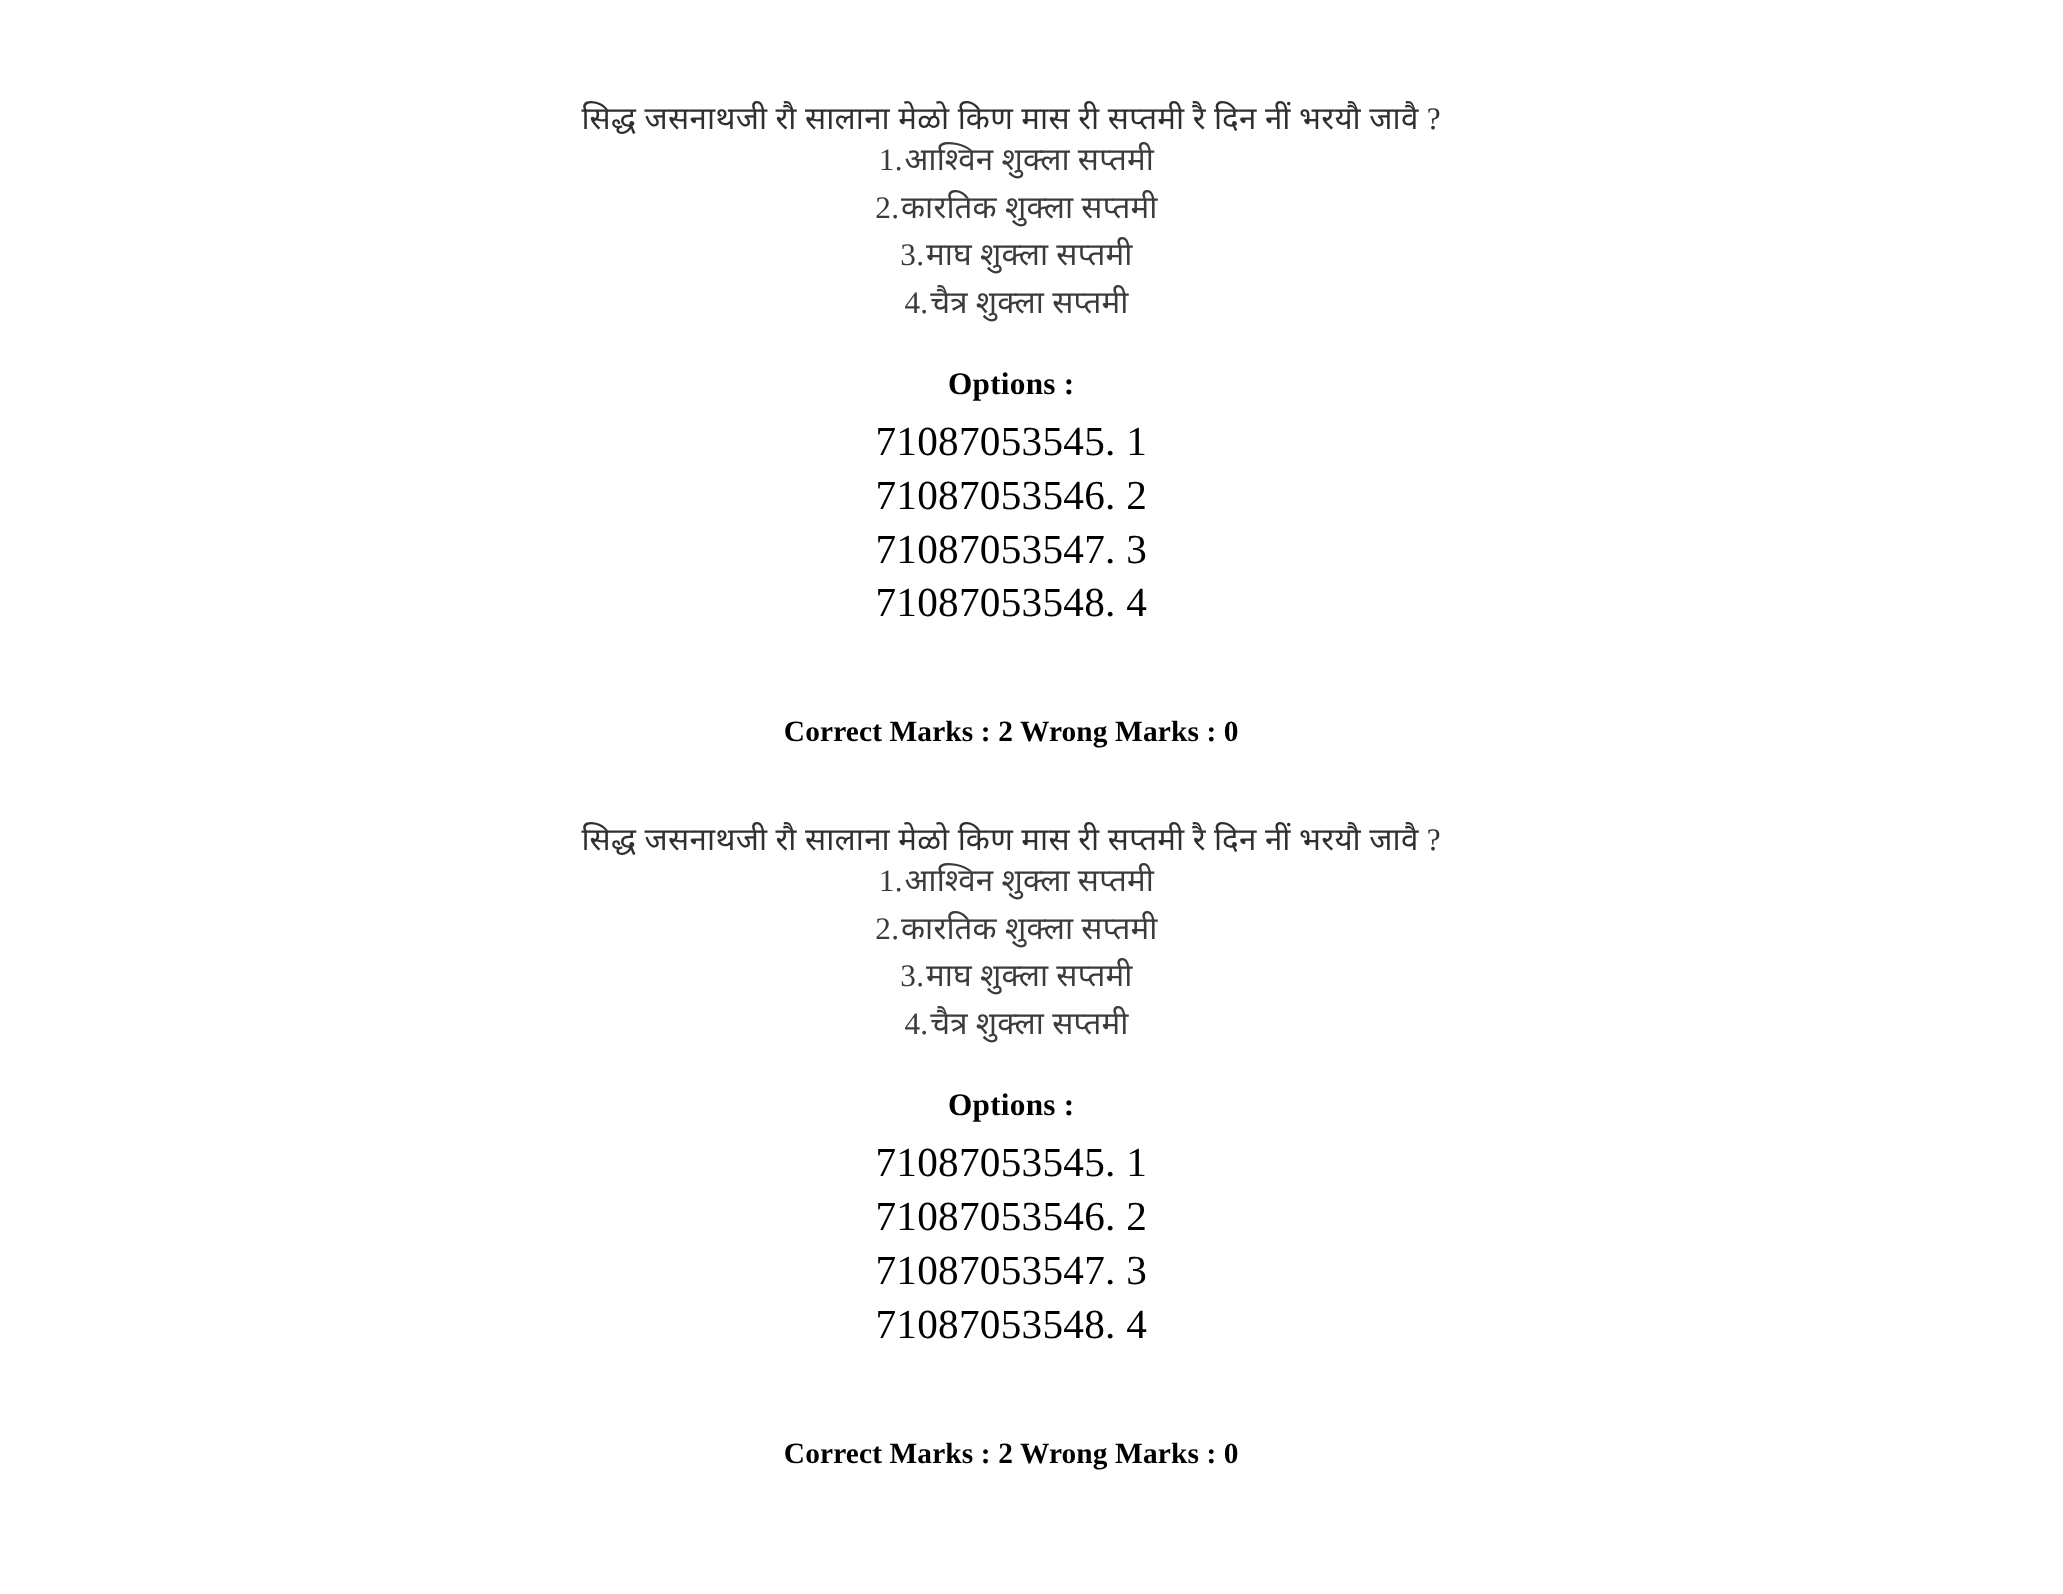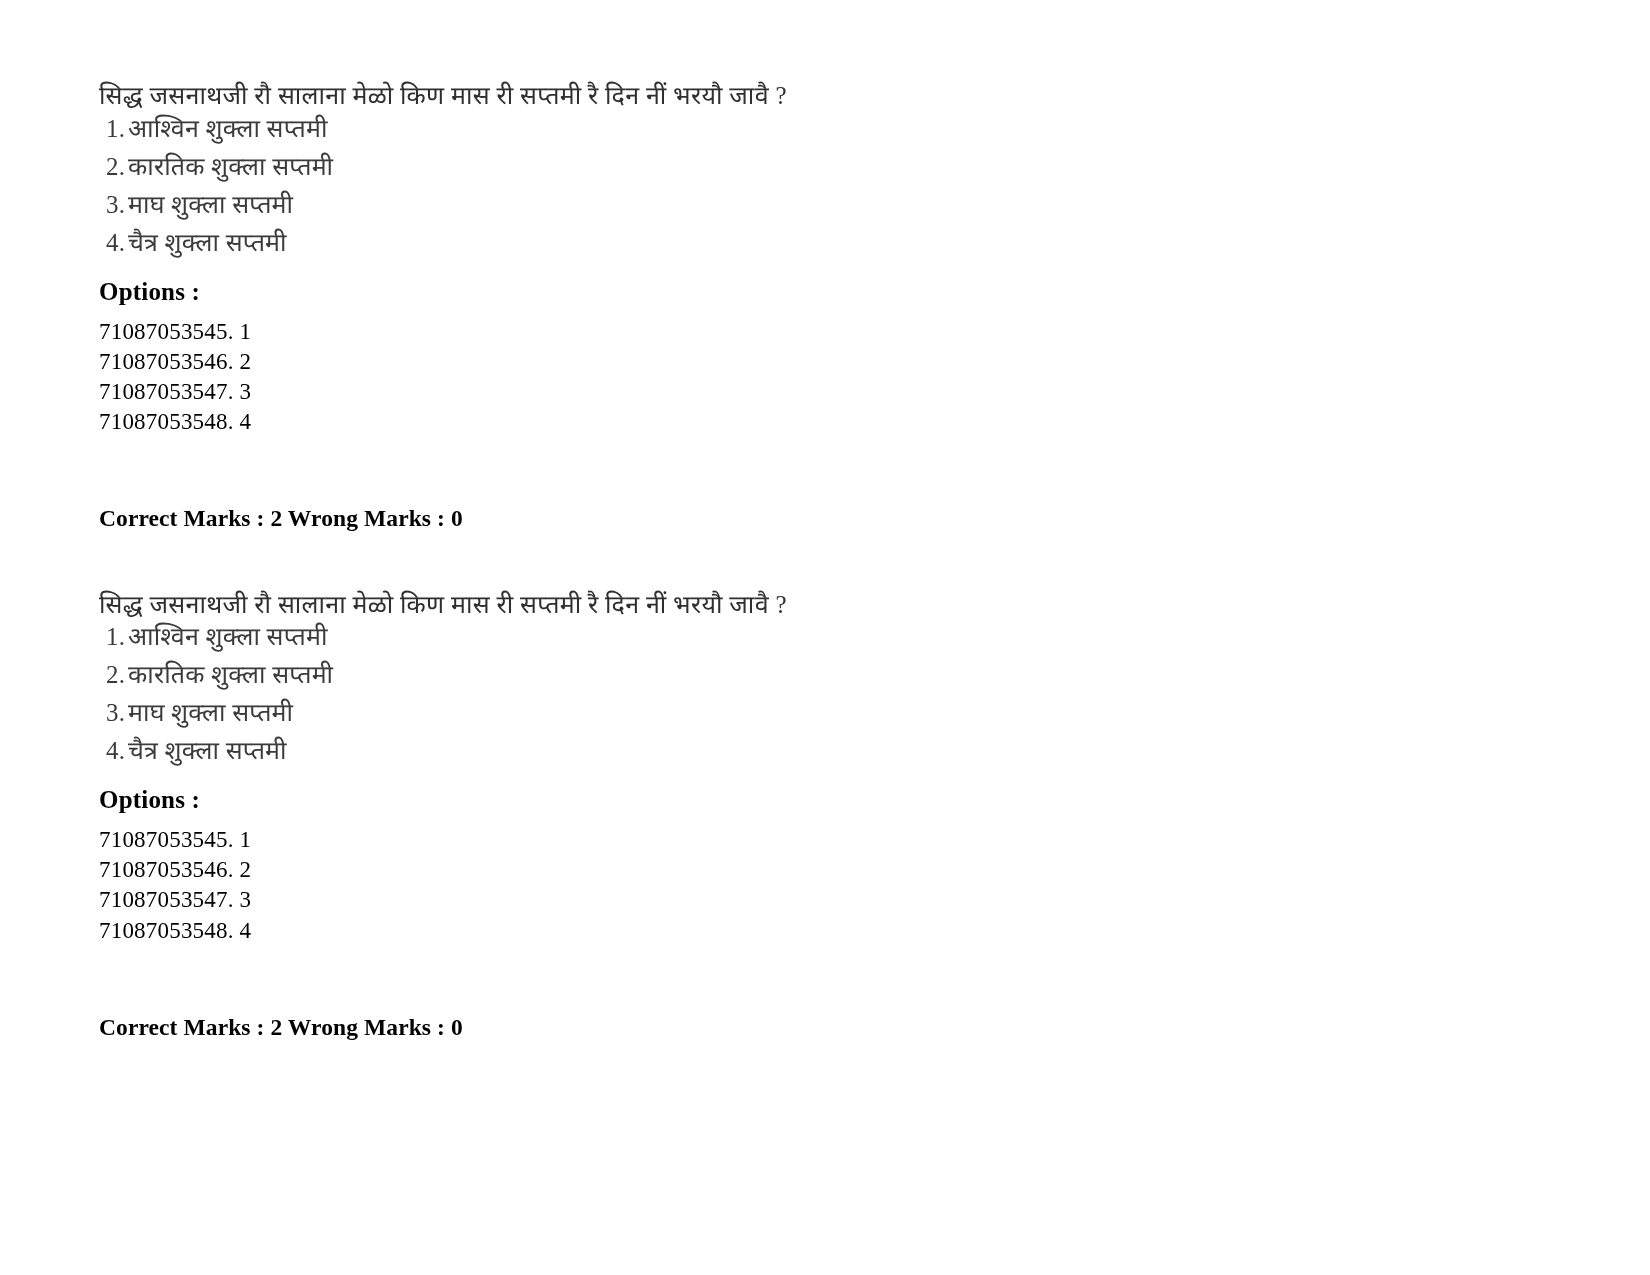--- a/index.html
+++ b/index.html
@@ -14,20 +14,21 @@
     color: #000000;
     overflow: hidden;
   }
   .page {
     position: relative;
     width: 1488px;
     height: 1275px;
     background: #ffffff;
     padding: 0;
     box-sizing: border-box;
+    text-align: center;
   }
   .content {
     position: absolute;
     left: 99px;
     top: 0;
     width: 1420px;
   }
 
   
   .q-block {
@@ -59,28 +60,28 @@
   .scan-opt .num {
     display: inline-block;
     min-width: 22px;
   }
 
   
   .options-head {
     font-weight: bold;
     font-size: 25px;
     line-height: 1.0;
-    margin-top: 17px;
+    margin-top: 33px;
     letter-spacing: 0.2px;
   }
   .opt-id-list {
     margin-top: 13px;
   }
   .opt-id {
-    font-size: 23px;
+    font-size: 33px;
     line-height: 1.31;
     letter-spacing: 0.2px;
   }
 
   
   .meta {
     font-weight: bold;
     font-size: 23.5px;
     line-height: 1.22;
     letter-spacing: 0.1px;

